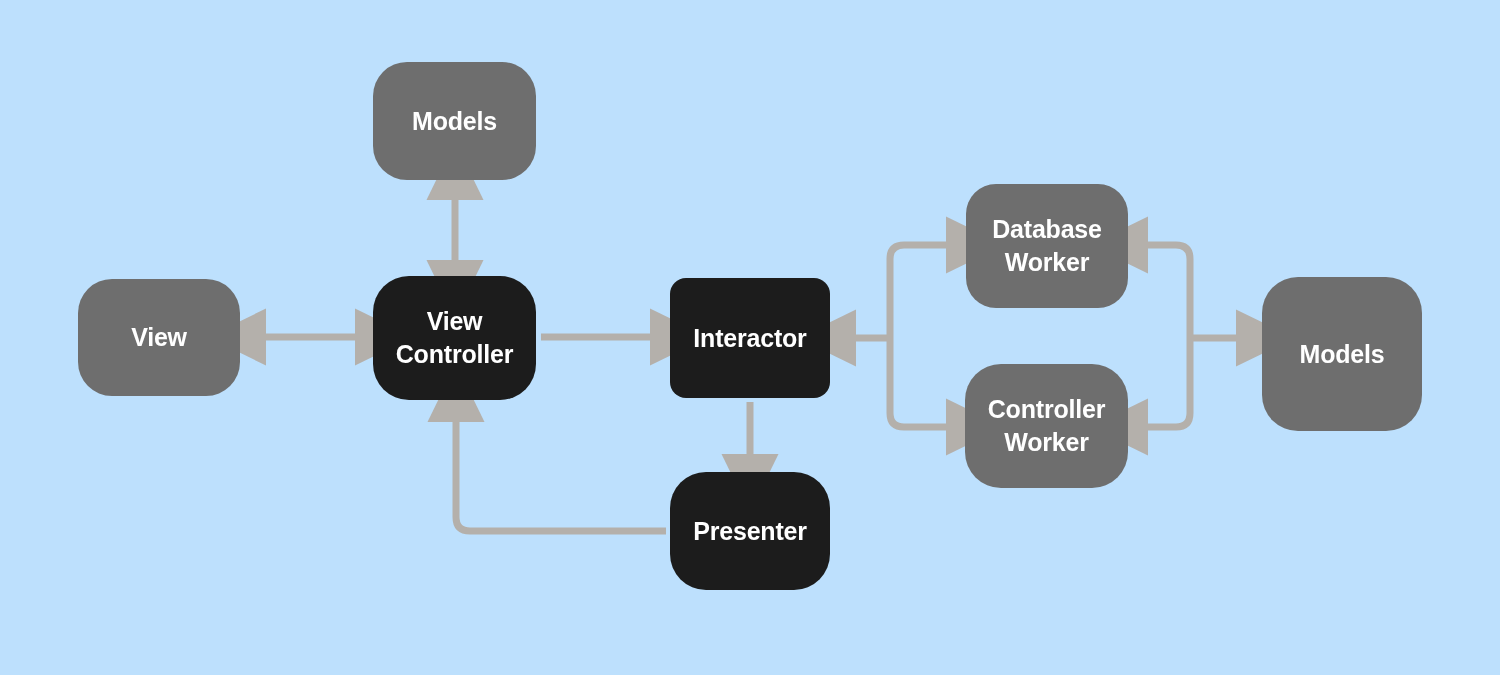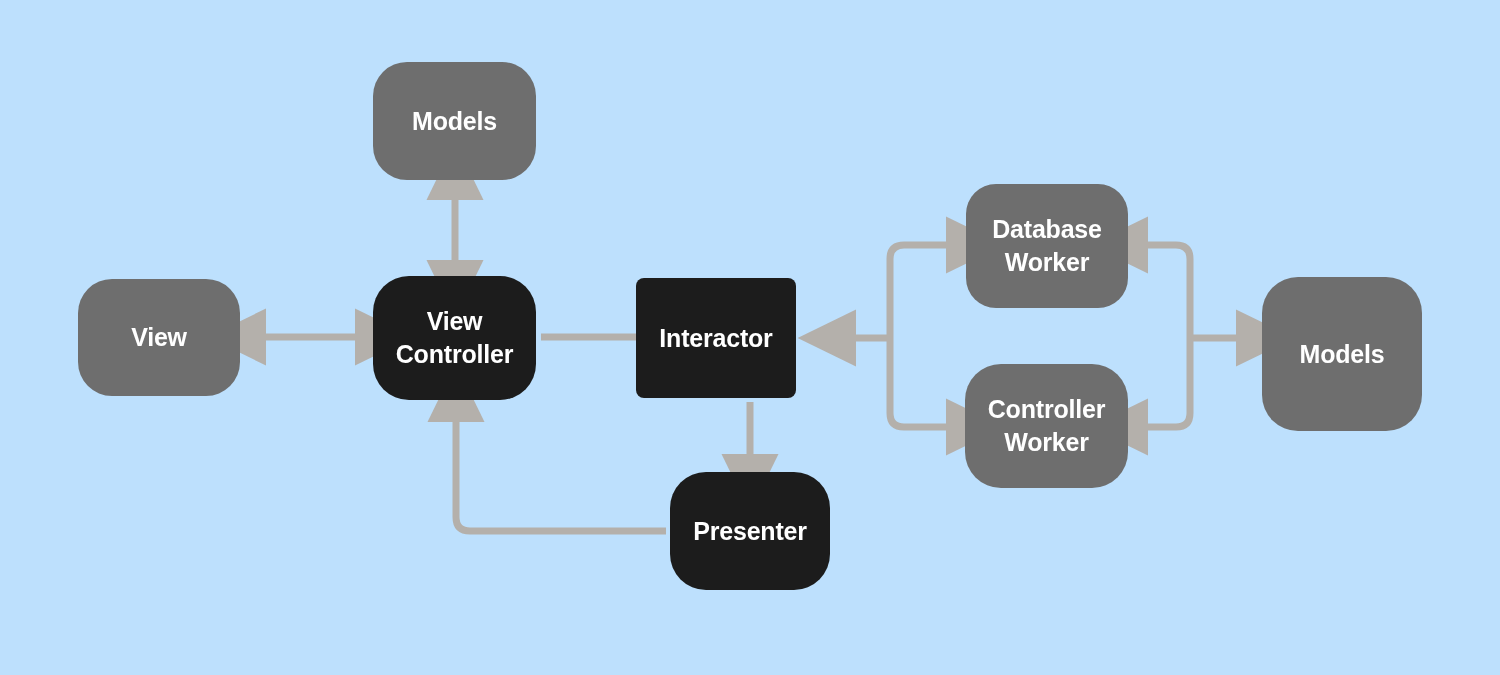--- a/index.html
+++ b/index.html
@@ -117,21 +117,21 @@
 
   <div class="node node-gray" style="left: 78px; top: 279px; width: 162px; height: 117px; border-radius: 34px; font-size: 25px; color: rgb(255, 255, 255); background: rgb(110, 110, 110);">
     <span class="node-label">View</span>
   </div>
 
   <div class="node node-dark" style="left: 373px; top: 276px; width: 163px; height: 124px; border-radius: 36px; font-size: 25px; color: rgb(255, 255, 255); background: rgb(28, 28, 28);">
     <span class="node-label">View
 Controller</span>
   </div>
 
-  <div class="node node-dark" style="left: 636px; top: 278px; width: 160px; height: 120px; border-radius: 8px; font-size: 25px; color: rgb(255, 255, 255); background: rgb(28, 28, 28);">
+  <div class="node node-dark" style="left: 670px; top: 278px; width: 160px; height: 120px; border-radius: 16px; font-size: 25px; color: rgb(255, 255, 255); background: rgb(28, 28, 28);">
     <span class="node-label">Interactor</span>
   </div>
 
   <div class="node node-dark" style="left: 670px; top: 472px; width: 160px; height: 118px; border-radius: 36px; font-size: 25px; color: rgb(255, 255, 255); background: rgb(28, 28, 28);">
     <span class="node-label">Presenter</span>
   </div>
 
   <div class="node node-gray" style="left: 966px; top: 184px; width: 162px; height: 124px; border-radius: 30px; font-size: 25px; color: rgb(255, 255, 255); background: rgb(110, 110, 110);">
     <span class="node-label">Database
 Worker</span>

